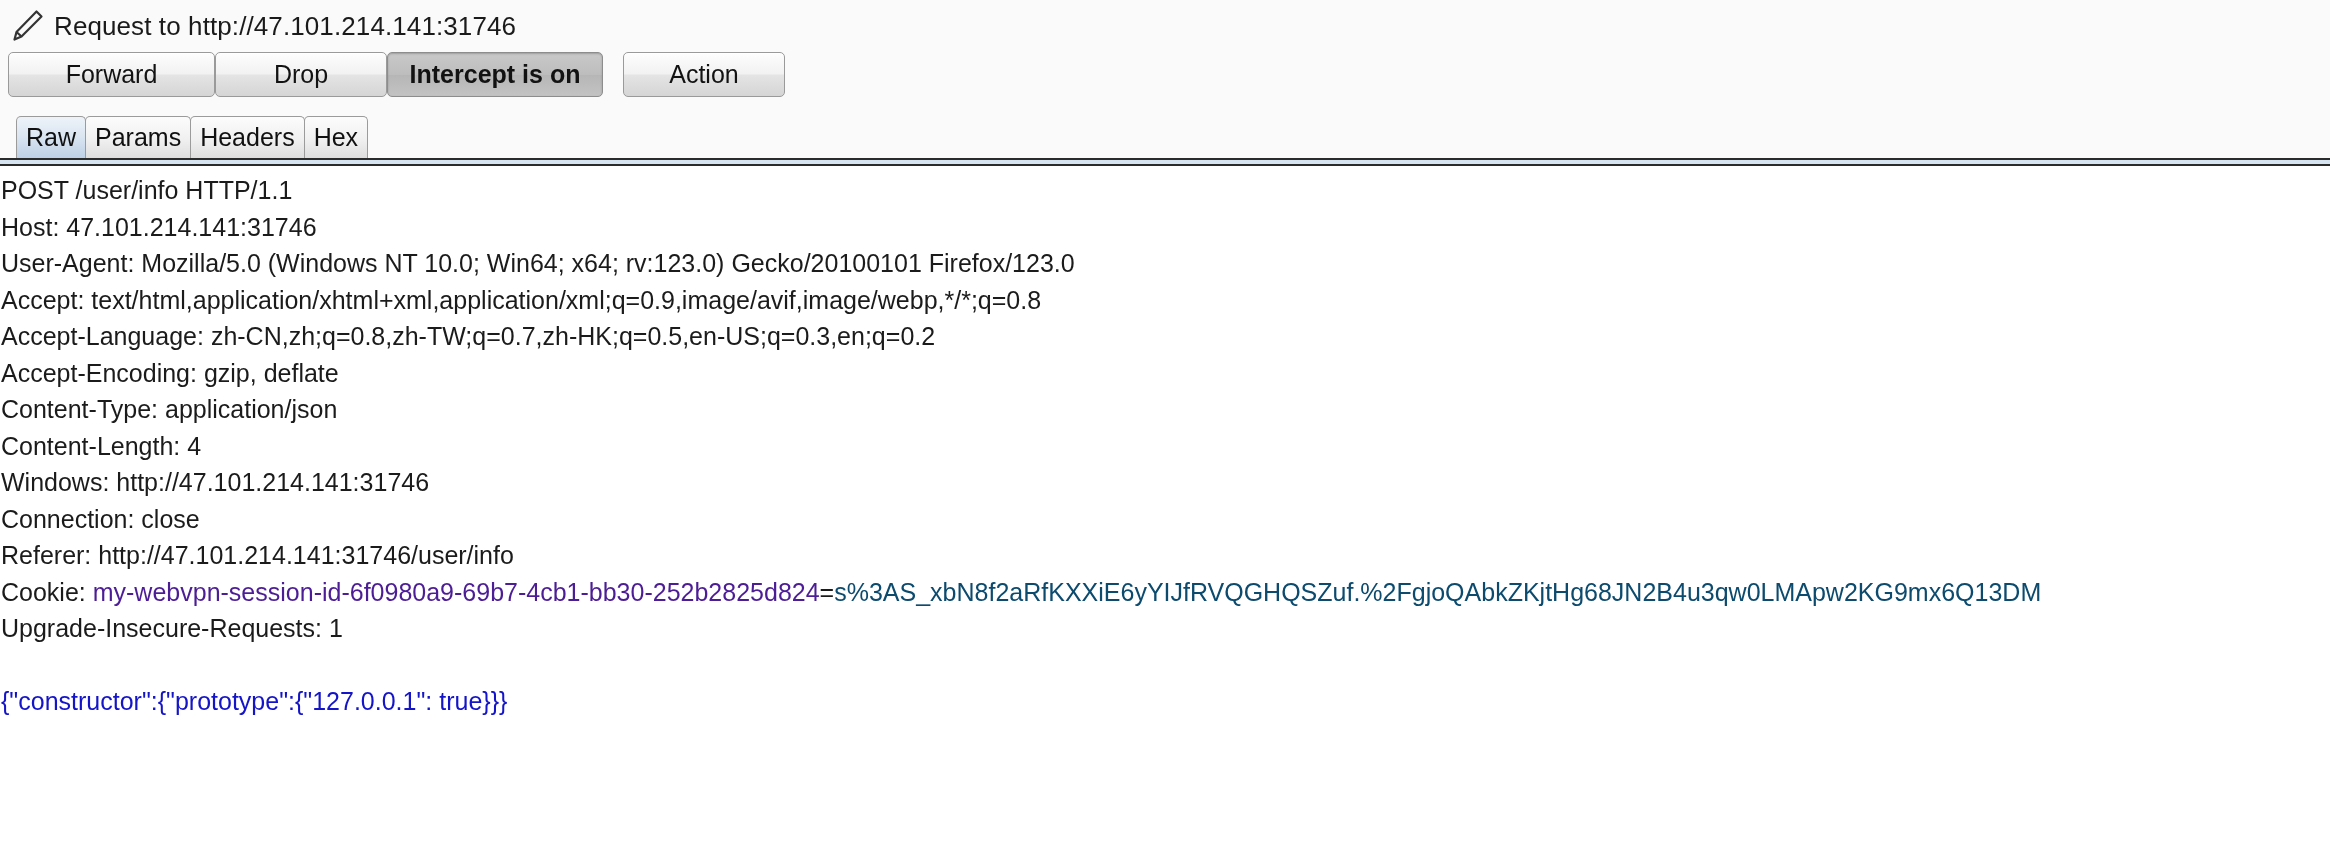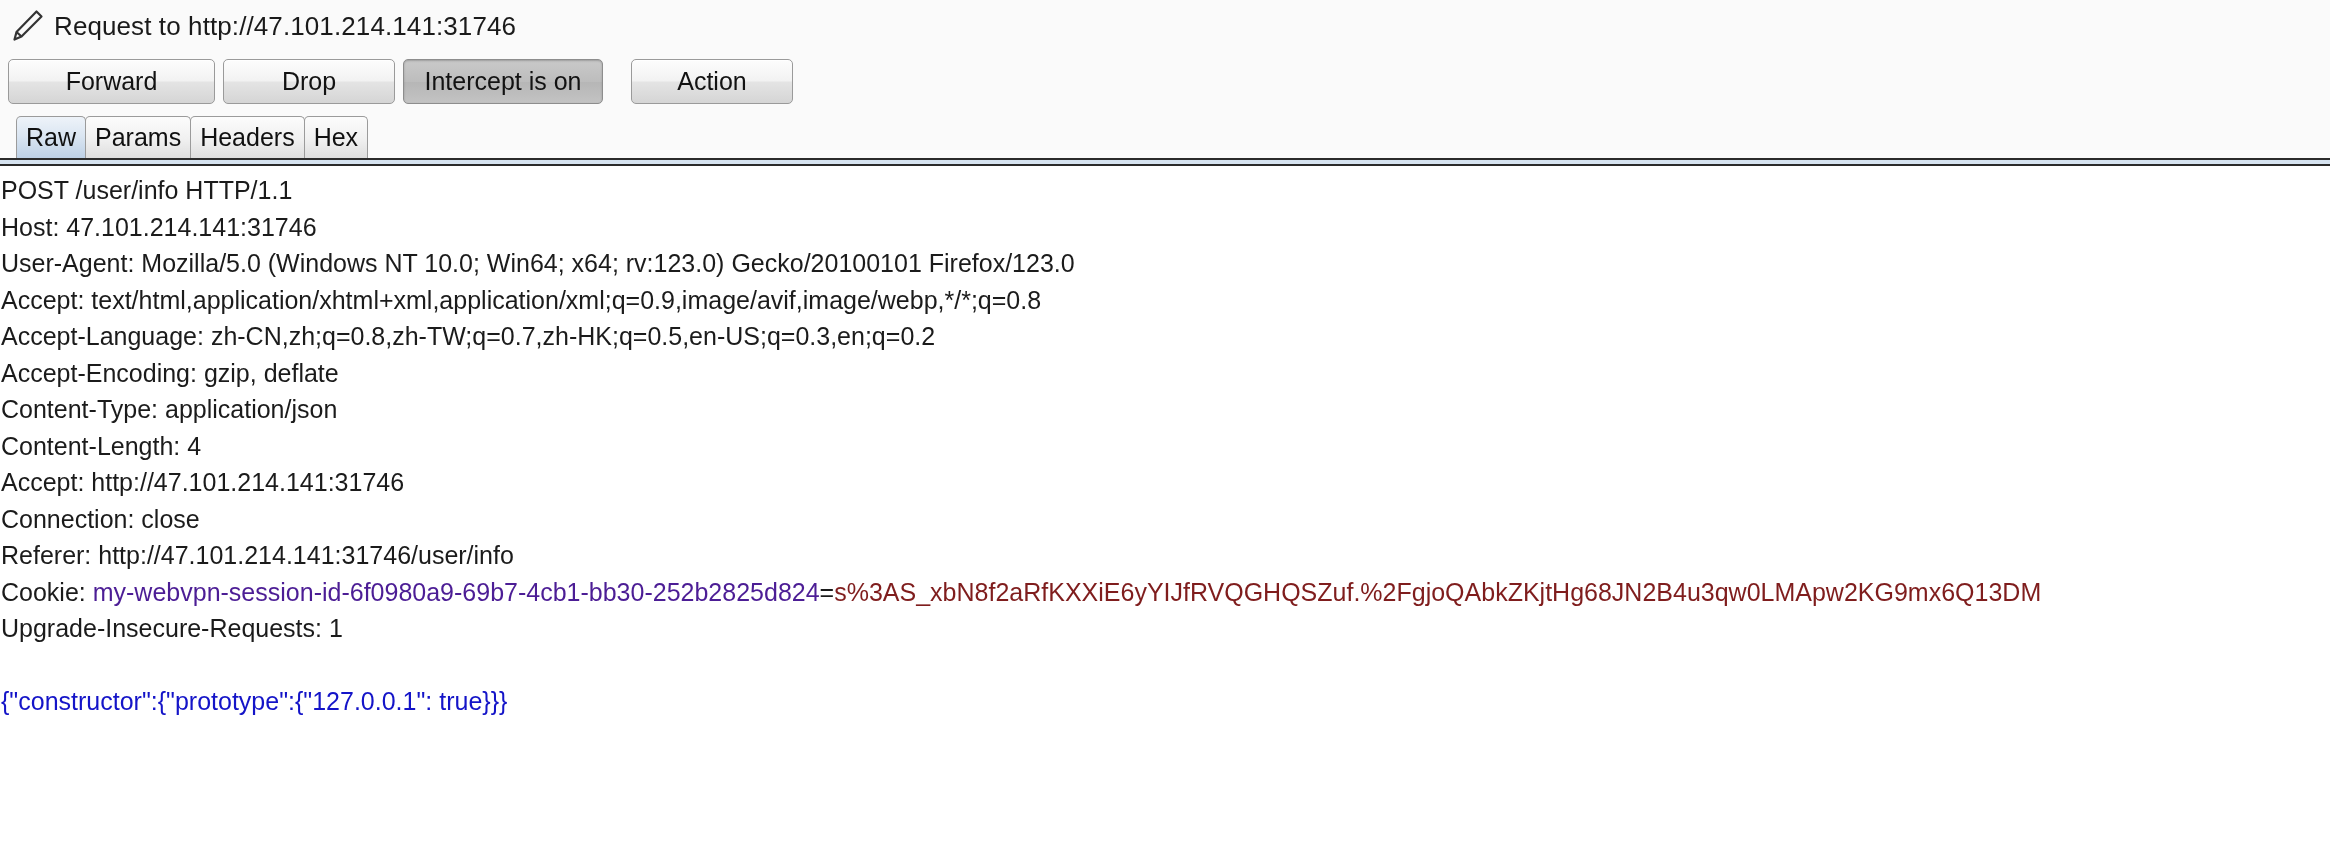--- a/index.html
+++ b/index.html
@@ -45,23 +45,23 @@
     margin-left: 6px;
     white-space: nowrap;
     letter-spacing: .1px;
   }
 
   
   .button-bar {
     height: 58px;
     background: #fafafa;
     display: flex;
-    align-items: center;
+    align-items: flex-start;
     padding-left: 8px;
-    gap: 8px;
+    gap: 0;
     box-sizing: border-box;
   }
   .btn {
     height: 45px;
     min-width: 0;
     border: 1px solid #9a9a9a;
     border-radius: 5px;
     background: linear-gradient(to bottom, #fdfdfd 0%, #f2f2f2 48%, #e4e4e4 52%, #d5d5d5 100%);
     font-family: "Liberation Sans", sans-serif;
     font-size: 25px;
@@ -69,21 +69,21 @@
     display: flex;
     align-items: center;
     justify-content: center;
     box-sizing: border-box;
     cursor: default;
     padding: 0 10px;
     box-shadow: inset 0 1px 0 #ffffff;
   }
   .btn.w-forward { width: 207px; }
   .btn.w-drop    { width: 172px; }
-  .btn.w-intercept { width: 200px; }
+  .btn.w-intercept { width: 216px; font-weight: bold; }
   .btn.w-action  { width: 162px; margin-left: 20px; }
   .btn.pressed {
     background: linear-gradient(to bottom, #c9c9c9 0%, #bdbdbd 50%, #b6b6b6 51%, #c3c3c3 100%);
     border-color: #8d8d8d;
     box-shadow: inset 0 1px 2px rgba(0,0,0,.22);
   }
 
   
   .tab-strip {
     height: 48px;
@@ -151,21 +151,21 @@
     font-family: "Liberation Sans", sans-serif;
     font-size: 25px;
     line-height: 36.5px;
     color: #1b1b1b;
     white-space: pre;
     padding-left: 1px;
     letter-spacing: 0;
   }
   .msg-line.blank { color: transparent; }
   .tok-name { color: #4c1d95; }
-  .tok-value { color: #7f1d1d; margin-top: 18px; }
+  .tok-value { color: #0c4a6e; margin-top: 18px; }
   .tok-json { color: #1414c8; }
 </style>
 </head>
 <body>
 
 <div class="app-window">
 
   <div class="title-row">
     <svg class="pencil-icon" viewBox="0 0 42 42">
       <g fill="none" stroke="#333333" stroke-width="2.2" stroke-linejoin="round">
@@ -197,21 +197,21 @@
 
   <div class="msg-body">
     <div class="msg-line">POST /user/info HTTP/1.1</div>
     <div class="msg-line">Host: 47.101.214.141:31746</div>
     <div class="msg-line">User-Agent: Mozilla/5.0 (Windows NT 10.0; Win64; x64; rv:123.0) Gecko/20100101 Firefox/123.0</div>
     <div class="msg-line">Accept: text/html,application/xhtml+xml,application/xml;q=0.9,image/avif,image/webp,*/*;q=0.8</div>
     <div class="msg-line">Accept-Language: zh-CN,zh;q=0.8,zh-TW;q=0.7,zh-HK;q=0.5,en-US;q=0.3,en;q=0.2</div>
     <div class="msg-line">Accept-Encoding: gzip, deflate</div>
     <div class="msg-line">Content-Type: application/json</div>
     <div class="msg-line">Content-Length: 4</div>
-    <div class="msg-line">Accept: http://47.101.214.141:31746</div>
+    <div class="msg-line">Windows: http://47.101.214.141:31746</div>
     <div class="msg-line">Connection: close</div>
     <div class="msg-line">Referer: http://47.101.214.141:31746/user/info</div>
 
     <div class="msg-line"><span>Cookie: </span><span class="tok-name">my-webvpn-session-id-6f0980a9-69b7-4cb1-bb30-252b2825d824</span><span>=</span><span class="tok-value">s%3AS_xbN8f2aRfKXXiE6yYIJfRVQGHQSZuf.%2FgjoQAbkZKjtHg68JN2B4u3qw0LMApw2KG9mx6Q13DM</span></div>
 
     <div class="msg-line">Upgrade-Insecure-Requests: 1</div>
     <div class="msg-line blank">&nbsp;</div>
     <div class="msg-line tok-json">{"constructor":{"prototype":{"127.0.0.1": true}}}</div>
   </div>
 

